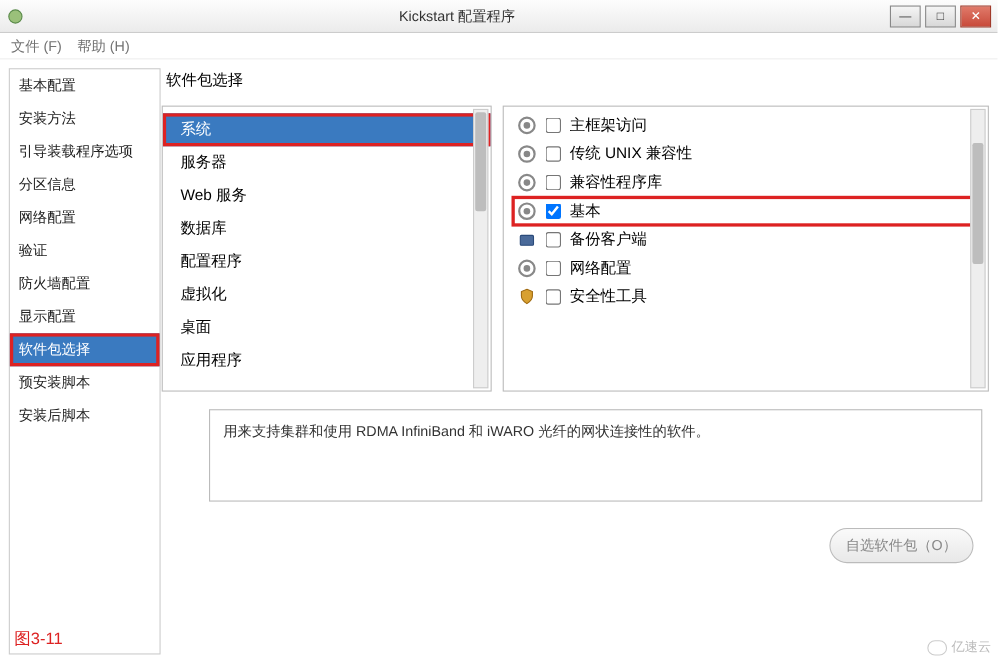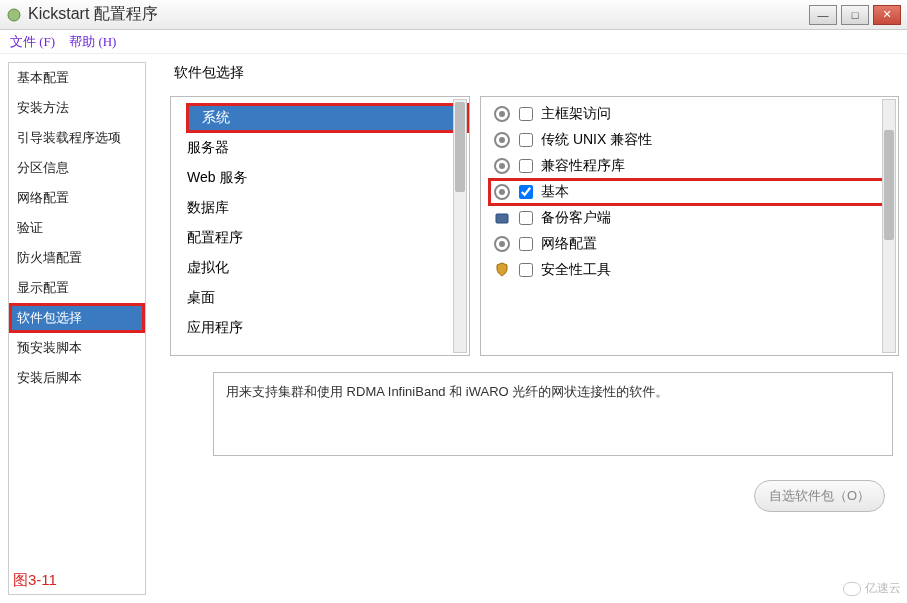--- a/index.html
+++ b/index.html
@@ -15,39 +15,39 @@
     .window { width: 100%; height: 100%; display: flex; flex-direction: column; }
     .titlebar {
       height: 30px;
       background: linear-gradient(#fdfdfd, #ebebeb);
       border-bottom: 1px solid #ccc;
       display: flex;
       align-items: center;
       padding: 0 6px;
       gap: 6px;
     }
-    .titlebar .title { flex: 1; color: #333; font-size: 16px; }
+    .titlebar .title { flex: 1; color: #333; font-size: 13px; text-align: center; }
     .title-icon { width: 16px; height: 16px; }
     .win-buttons { display: flex; gap: 4px; }
     .win-btn {
       width: 28px; height: 20px;
       border: 1px solid #888;
       background: linear-gradient(#f5f5f5,#d8d8d8);
       display: flex; align-items: center; justify-content: center;
       font-size: 11px; color: #333;
     }
     .win-btn.close { background: linear-gradient(#e07a6a,#c84a3a); color: #fff; border-color:#a03a2a; }
     .menubar {
       height: 24px;
       display: flex; align-items: center; gap: 14px;
       padding: 0 10px;
       border-bottom: 1px solid #eee;
     }
-    .menubar span { color: #6d28d9; cursor: default; font-family: Liberation Serif, serif; }
-    .content { flex:1; display:flex; position:relative; padding:8px; gap:24px; }
+    .menubar span { color: #737373; cursor: default; }
+    .content { flex:1; display:flex; position:relative; padding:8px; gap:1px; }
     .sidebar {
       width: 138px;
       border:1px solid #ccc;
       background:#fff;
       display:flex; flex-direction:column;
       position:relative;
     }
     .sidebar-item {
       padding: 6px 8px;
       color:#222;
@@ -74,21 +74,21 @@
     .checklist { flex:1.25; }
     .list-inner { padding:6px 0; }
     .list-row {
       padding:6px 16px;
       font-size:14px;
       cursor:default;
     }
     .list-row.selected {
       background:#3a7ac0; color:#fff;
     }
-    .list-row.hl { outline:3px solid #d22; outline-offset:-3px;margin-left:15px; }
+    .list-row.hl { outline:3px solid #d22; outline-offset:-3px; }
     .scroll {
       position:absolute; right:2px; top:2px; bottom:2px; width:14px;
       background:#eee; border:1px solid #ccc;
     }
     .scroll .thumb { position:absolute; left:1px; right:1px; background:#bdbdbd; border-radius:2px; }
     .checklist .list-inner { padding:4px 8px; }
     .chk-row {
       display:flex; align-items:center; gap:8px;
       padding:4px 4px;
       font-size:14px;

